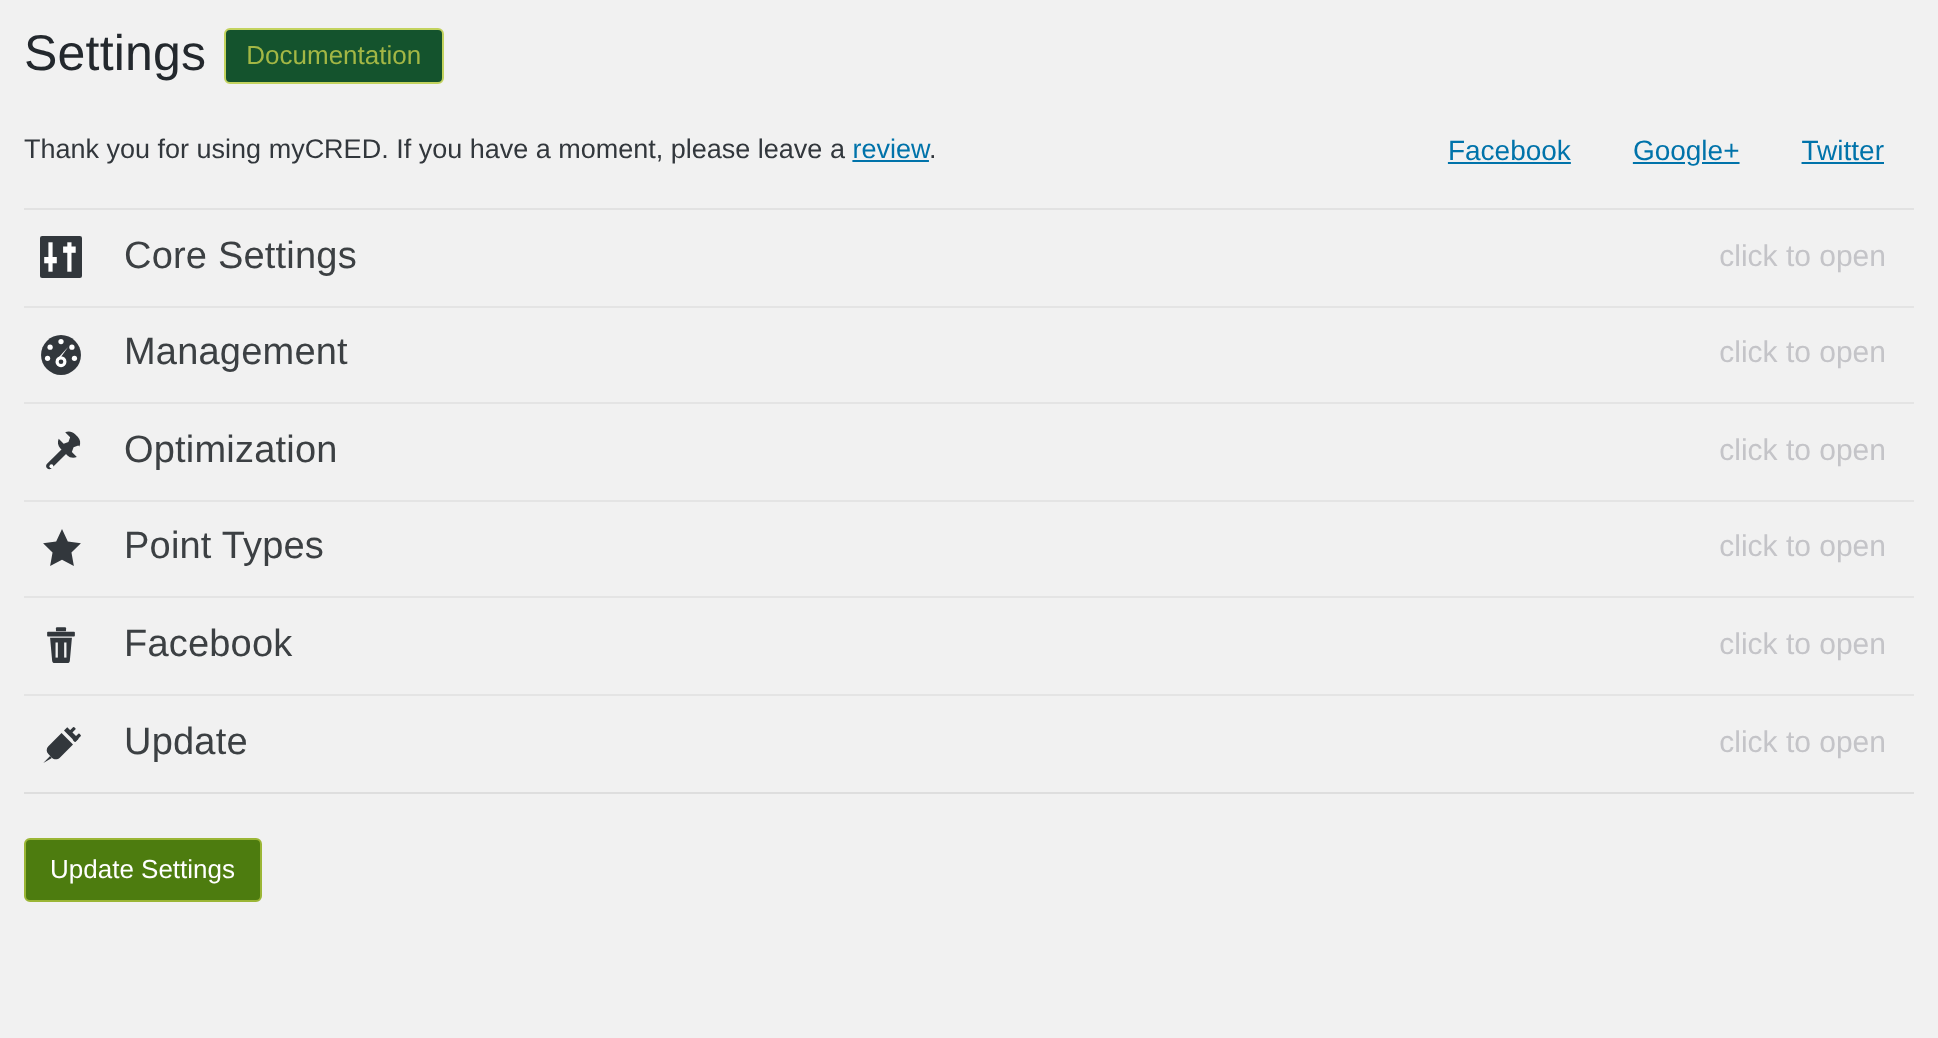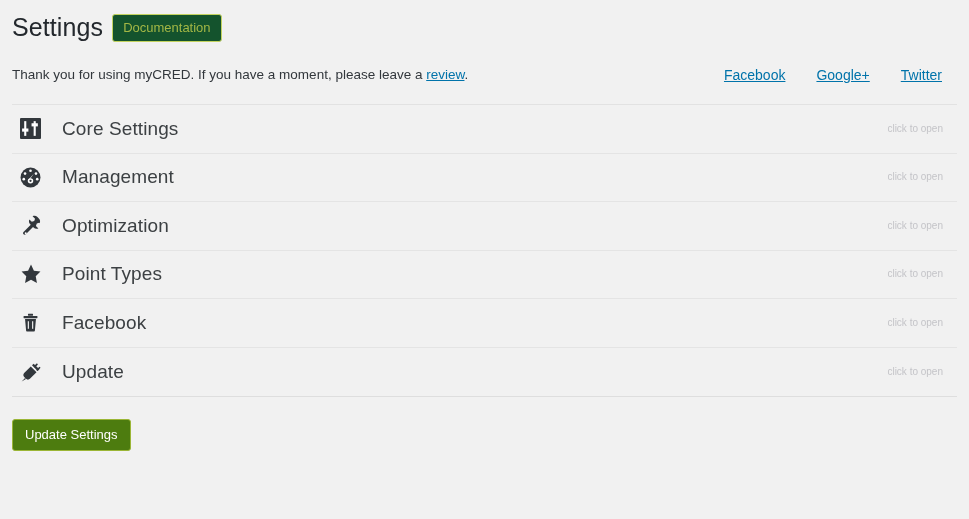--- a/index.html
+++ b/index.html
@@ -110,21 +110,21 @@
   .acc-label {
     font-size: 19px;
     color: #3c4043;
     line-height: 24px;
     font-weight: 400;
     letter-spacing: 0.1px;
     flex: 1;
     padding-left: 12px;
   }
   .acc-hint {
-    font-size: 10px;
+    font-size: 15px;
     color: #c4c4c8;
     line-height: 20px;
     padding-right: 11px;
     white-space: nowrap;
   }
 
   
   .submit-area {
     padding-top: 22px;
   }

